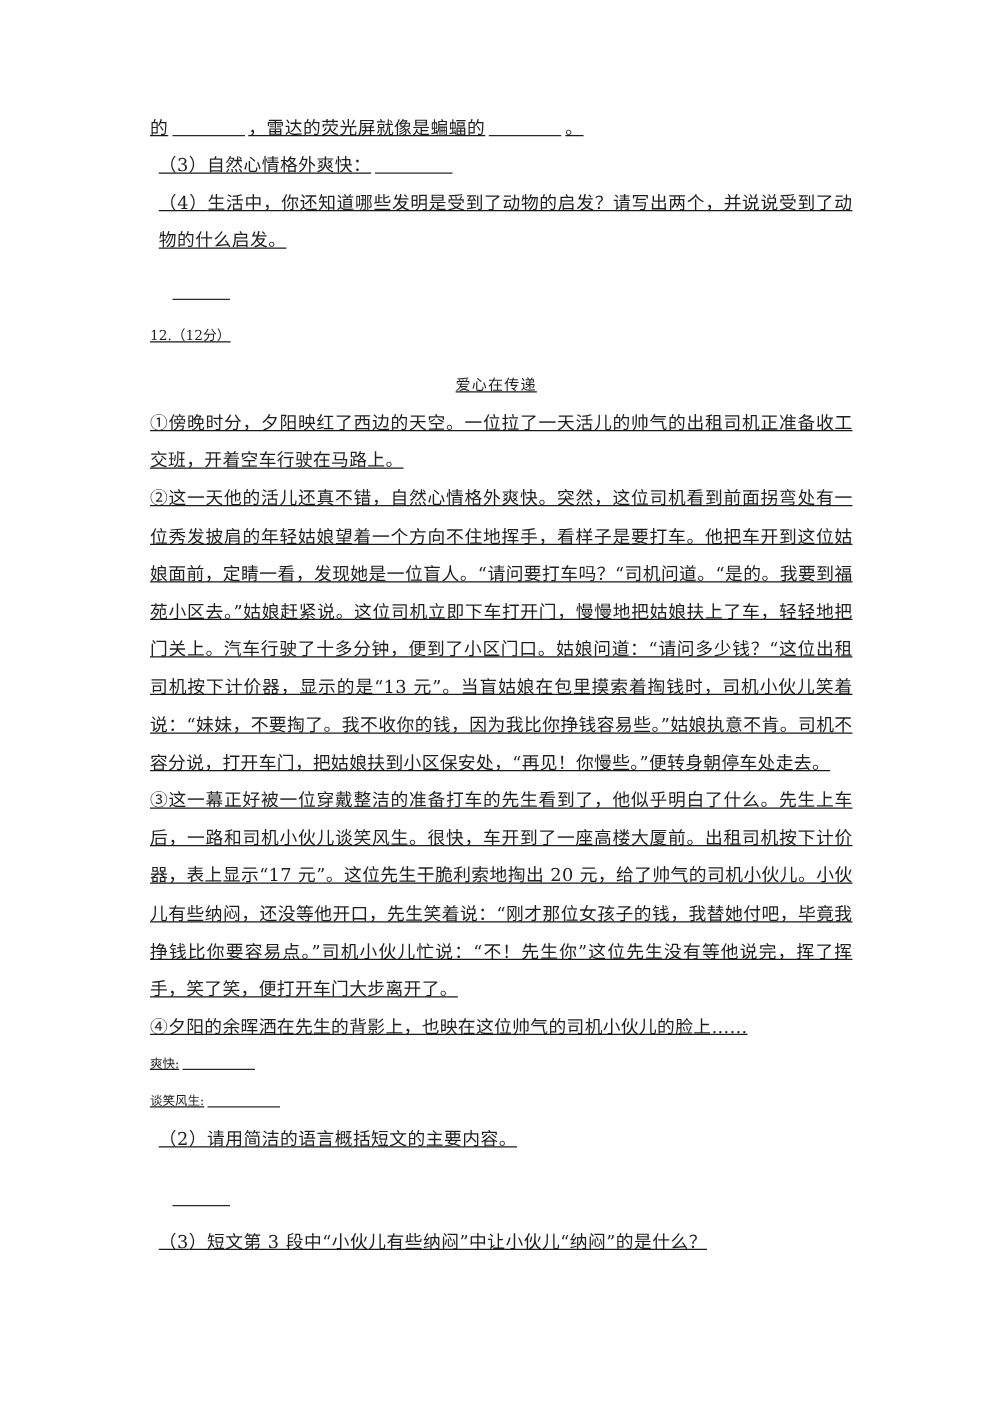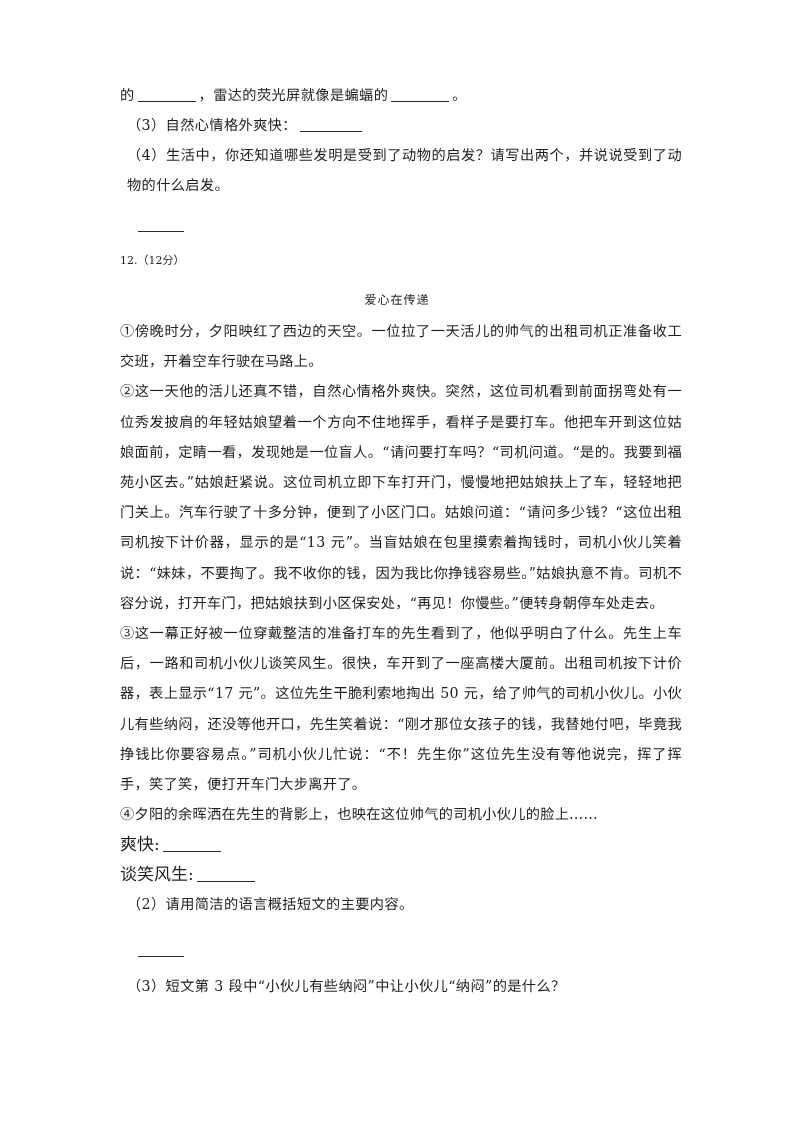--- a/index.html
+++ b/index.html
@@ -16,22 +16,23 @@
     position: relative;
     width: 793px;
     height: 1122px;
     background: #ffffff;
     overflow: hidden;
     box-sizing: border-box;
   }
   .content {
     position: absolute;
     left: 120px;
-    top: 80px;
+    top: 88px;
     width: 562px;
+    text-decoration: underline;
   }
 
   
   .line {
     font-size: 14.2px;
     line-height: 30px;
     letter-spacing: 0.4px;
     color: #1f1f1f;
     text-align: justify;
     text-justify: inter-character;
@@ -92,21 +93,21 @@
     line-height: 30.2px;
     letter-spacing: 0.3px;
     color: #1f1f1f;
     text-align: justify;
     text-justify: inter-character;
     word-break: break-all;
   }
 
   
   .vocab-row {
-    font-size: 17px;
+    font-size: 10px;
     line-height: 30px;
     color: #1f1f1f;
     padding-left: 0;
   }
 
   .spacer-sm { height: 8px; }
   .spacer-md { height: 16px; }
   .spacer-lg { height: 22px; }
 </style>
 </head>
@@ -128,21 +129,21 @@
     </div>
 
     <div class="qnum">12.（12分）</div>
 
     <div class="spacer-sm"></div>
 
     <div class="passage-title">爱心在传递</div>
 
     <div class="para">①傍晚时分，夕阳映红了西边的天空。一位拉了一天活儿的帅气的出租司机正准备收工交班，开着空车行驶在马路上。</div>
     <div class="para">②这一天他的活儿还真不错，自然心情格外爽快。突然，这位司机看到前面拐弯处有一位秀发披肩的年轻姑娘望着一个方向不住地挥手，看样子是要打车。他把车开到这位姑娘面前，定睛一看，发现她是一位盲人。“请问要打车吗？“司机问道。“是的。我要到福苑小区去。”姑娘赶紧说。这位司机立即下车打开门，慢慢地把姑娘扶上了车，轻轻地把门关上。汽车行驶了十多分钟，便到了小区门口。姑娘问道：“请问多少钱？“这位出租司机按下计价器，显示的是“13 元”。当盲姑娘在包里摸索着掏钱时，司机小伙儿笑着说：“妹妹，不要掏了。我不收你的钱，因为我比你挣钱容易些。”姑娘执意不肯。司机不容分说，打开车门，把姑娘扶到小区保安处，“再见！你慢些。”便转身朝停车处走去。</div>
-    <div class="para">③这一幕正好被一位穿戴整洁的准备打车的先生看到了，他似乎明白了什么。先生上车后，一路和司机小伙儿谈笑风生。很快，车开到了一座高楼大厦前。出租司机按下计价器，表上显示“17 元”。这位先生干脆利索地掏出 50 元，给了帅气的司机小伙儿。小伙儿有些纳闷，还没等他开口，先生笑着说：“刚才那位女孩子的钱，我替她付吧，毕竟我挣钱比你要容易点。”司机小伙儿忙说：“不！先生你”这位先生没有等他说完，挥了挥手，笑了笑，便打开车门大步离开了。</div>
+    <div class="para">③这一幕正好被一位穿戴整洁的准备打车的先生看到了，他似乎明白了什么。先生上车后，一路和司机小伙儿谈笑风生。很快，车开到了一座高楼大厦前。出租司机按下计价器，表上显示“17 元”。这位先生干脆利索地掏出 20 元，给了帅气的司机小伙儿。小伙儿有些纳闷，还没等他开口，先生笑着说：“刚才那位女孩子的钱，我替她付吧，毕竟我挣钱比你要容易点。”司机小伙儿忙说：“不！先生你”这位先生没有等他说完，挥了挥手，笑了笑，便打开车门大步离开了。</div>
     <div class="para">④夕阳的余晖洒在先生的背影上，也映在这位帅气的司机小伙儿的脸上……</div>
 
 
     <div class="vocab-row"><span>爽快:</span><span class="blank blank-sm"></span></div>
     <div class="vocab-row"><span>谈笑风生:</span><span class="blank blank-sm"></span></div>
 
     <div class="line indent"><span>（2）</span><span>请用简洁的语言概括短文的主要内容。</span></div>
 
     <div class="spacer-lg"></div>
 

